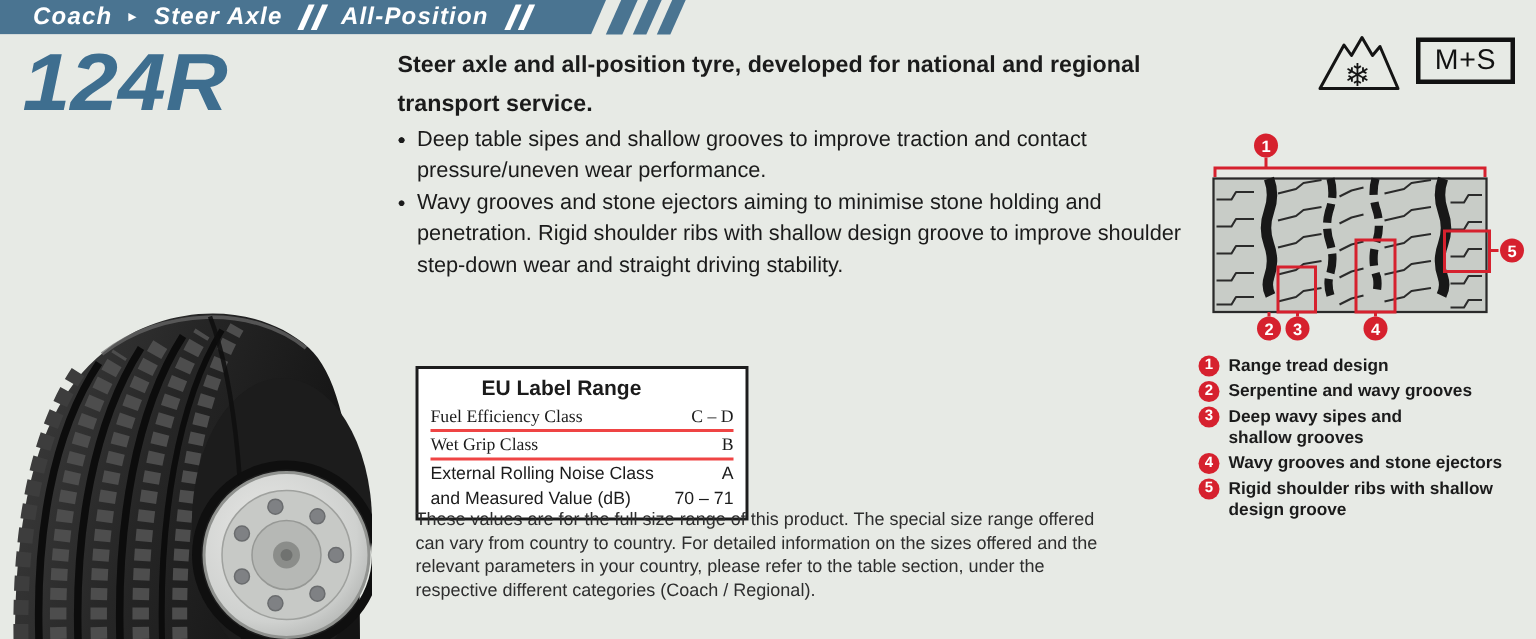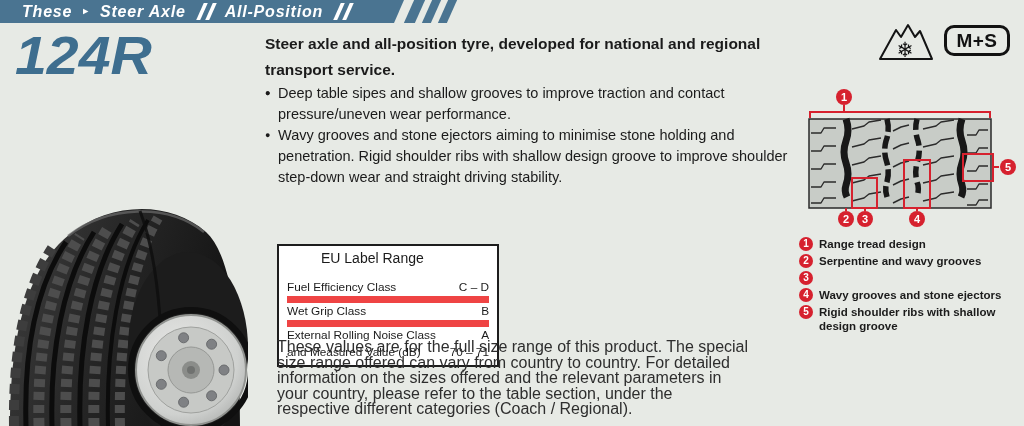--- a/index.html
+++ b/index.html
@@ -31,52 +31,52 @@
   
   .content{position:absolute;left:265px;top:31px;width:540px;}
   .intro{font-weight:bold;font-size:15.5px;line-height:26px;margin:0 0 0;}
   .bullets{list-style:none;margin:0;padding:0;font-size:14.5px;line-height:21px;}
   .bullets li{position:relative;padding-left:13px;}
   .dot{position:absolute;left:0;top:0;font-size:9px;line-height:21px;}
 
   
   .eu-table{position:absolute;left:277px;top:244px;width:222px;box-sizing:border-box;
             background:#fff;border:2px solid #1d1d1d;padding:3px 8px 4px;}
-  .eu-title{font-weight:normal;font-size:14px;line-height:19px;margin-bottom:11px;padding-left:34px;}
+  .eu-title{font-weight:bold;font-size:14px;line-height:19px;margin-bottom:1px;padding-left:34px;}
   .eu-row{display:flex;justify-content:space-between;font-size:11.8px;line-height:15px;padding:1px 0;}
   .eu-row .val{text-align:right;white-space:nowrap;}
-  .eu-line{border-bottom:7px solid #ef4444;}
+  .eu-line{border-bottom:2px solid #ef4444;font-family:Liberation Serif, serif;}
 
   
   .disclaimer{position:absolute;left:277px;top:339px;width:472px;margin:0;
-              font-size:16px;line-height:15.5px;color:#2e2e2e;}
+              font-size:12px;line-height:15.5px;color:#2e2e2e;}
 
   
   .snow{position:absolute;left:877px;top:22px;width:58px;height:40px;}
   .ms-badge{position:absolute;left:944px;top:25px;width:66px;height:31px;box-sizing:border-box;
-            border:3px solid #121212;border-radius:10px;display:flex;align-items:center;justify-content:center;
-            font-weight:bold;font-size:19px;letter-spacing:.5px;color:#121212;}
+            border:3px solid #121212;border-radius:0;display:flex;align-items:center;justify-content:center;
+            font-weight:normal;font-size:19px;letter-spacing:.5px;color:#121212;}
 
   
   .diagram{position:absolute;left:795px;top:85px;width:229px;height:150px;}
 
   
   .legend{position:absolute;left:799px;top:237px;width:220px;display:flex;flex-direction:column;gap:3px;}
   .legend-item{display:flex;gap:6px;font-size:11.5px;font-weight:bold;line-height:14px;}
   .lnum{flex:0 0 auto;width:14px;height:14px;border-radius:50%;background:#D6212E;color:#fff;
         font-size:10px;line-height:14px;text-align:center;}
   .ltext{white-space:pre-line;max-width:190px;}
 </style>
 </head>
 <body>
 
 <div class="page">
 
   <div class="band">
-    <span class="band-text">These</span>
+    <span class="band-text">Coach</span>
     <span class="band-arrow">►</span>
     <span class="band-text">Steer Axle</span>
     <span class="slash-group">
         <i></i>
         <i></i>
       </span>
     <span class="band-text">All-Position</span>
     <span class="slash-group">
         <i></i>
         <i></i>
@@ -231,20 +231,22 @@
     <div class="legend-item">
       <span class="lnum">1</span>
       <span class="ltext">Range tread design</span>
     </div>
     <div class="legend-item">
       <span class="lnum">2</span>
       <span class="ltext">Serpentine and wavy grooves</span>
     </div>
     <div class="legend-item">
       <span class="lnum">3</span>
+      <span class="ltext">Deep wavy sipes and
+shallow grooves</span>
     </div>
     <div class="legend-item">
       <span class="lnum">4</span>
       <span class="ltext">Wavy grooves and stone ejectors</span>
     </div>
     <div class="legend-item">
       <span class="lnum">5</span>
       <span class="ltext">Rigid shoulder ribs with shallow
 design groove</span>
     </div>

